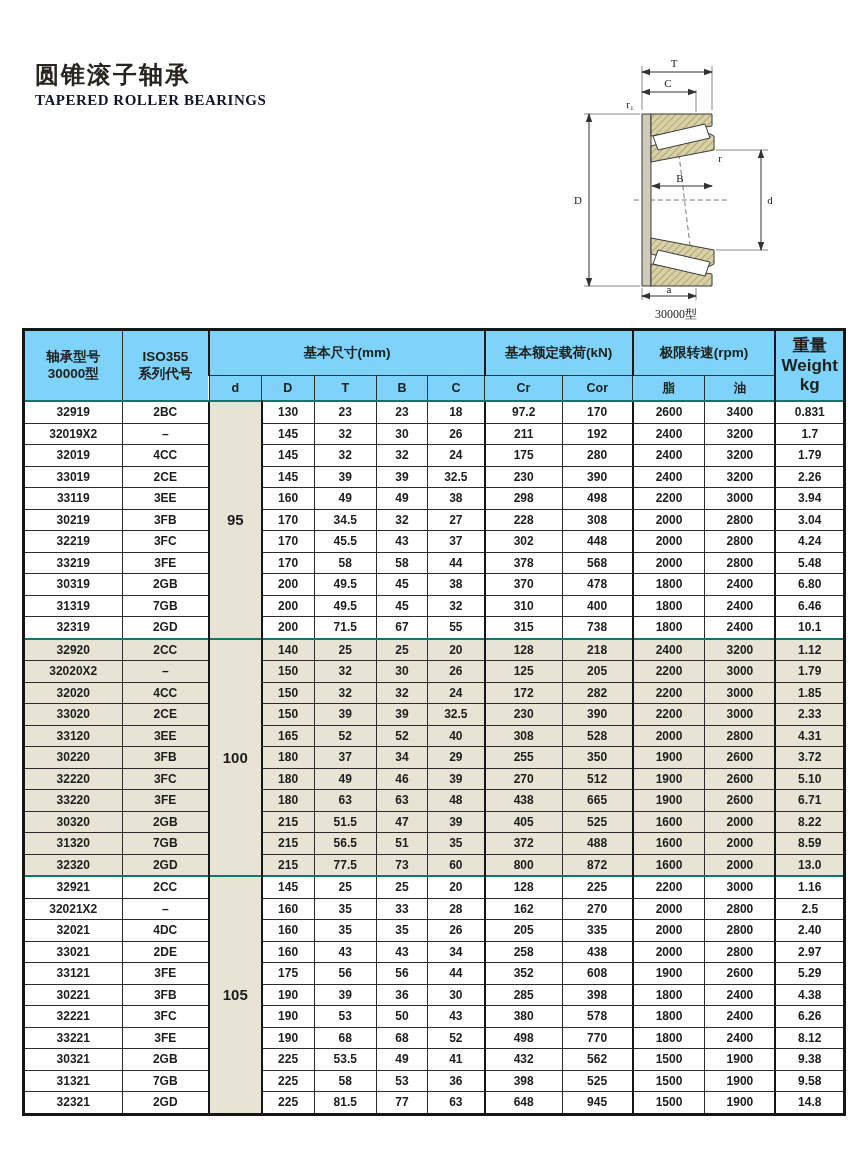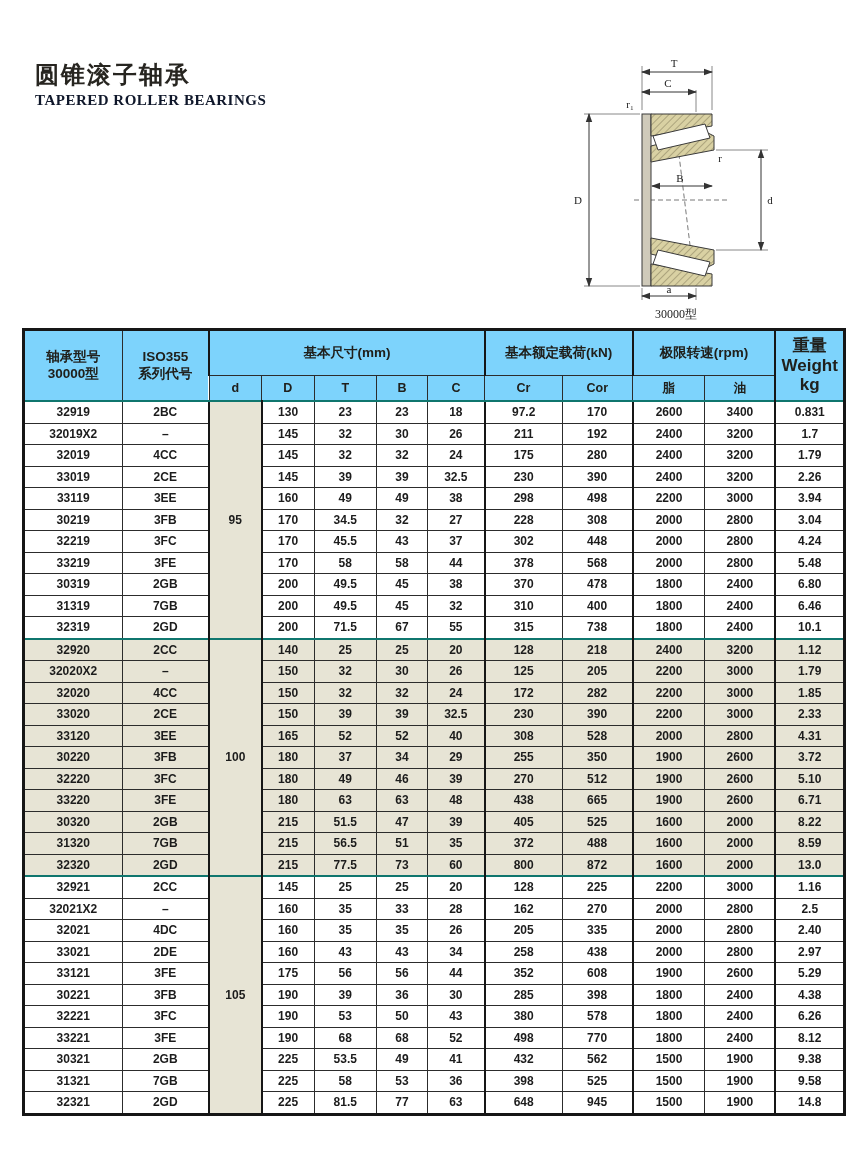--- a/index.html
+++ b/index.html
@@ -26,21 +26,21 @@
     padding:0 2px;overflow:hidden;white-space:nowrap;
   }
   thead th{background:#7dd3fc;font-weight:bold;color:#20201c;}
   thead tr.h1 th{height:44px;font-size:13.5px;}
   thead tr.h2 th{height:24px;font-size:12.5px;}
   thead{border-bottom:2px solid #161616;}
   th.two-line div{line-height:1.25;}
   th.wt div{line-height:1.15;font-size:17px;}
   tbody td{height:20.5px;font-size:12px;font-weight:bold;color:#1c1c1c;background:#ffffff;}
   tbody tr.shaded td{background:#e7e4d5;}
-  tbody td.c-d{background:#e7e4d5;font-size:12px;}
+  tbody td.c-d{background:#e7e4d5;font-size:15px;}
   tbody tr.group-start td{border-top:2px solid #0f766e;}
   
   .v2l{border-left:2px solid #161616 !important;}
   tbody td.c-d,th.col-d{border-left:2px solid #161616;border-right:2px solid #161616;}
   tbody td.c-Cr,th.col-Cr{border-left:2px solid #161616;}
   tbody td.c-grease,th.col-grease{border-left:2px solid #161616;}
   tbody td.c-wt{border-left:2px solid #161616;}
   
   .dim-label{font-family:"Liberation Serif",serif;font-size:11px;fill:#222;}
 </style>

